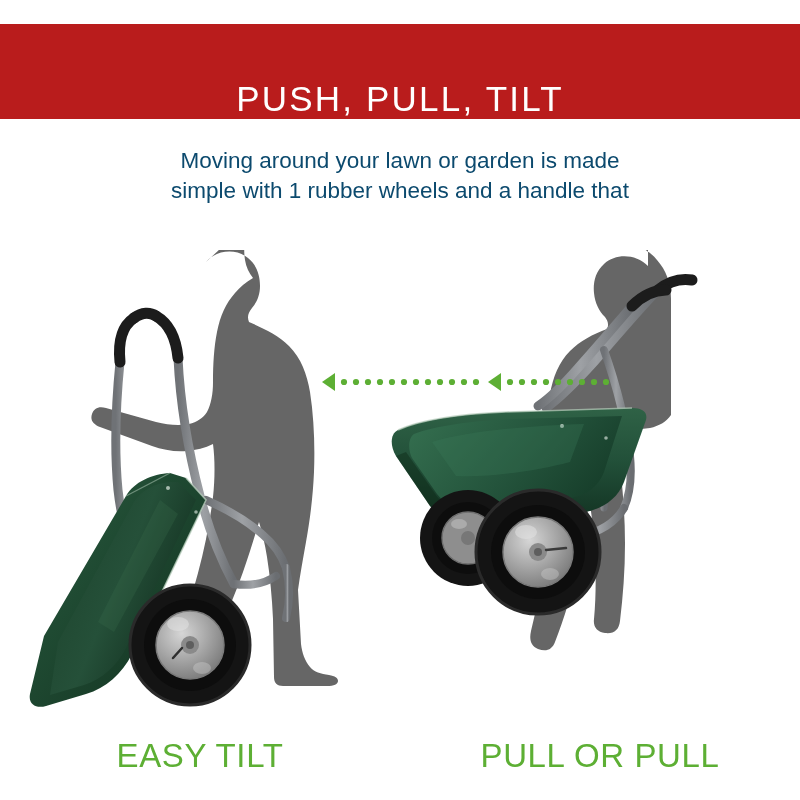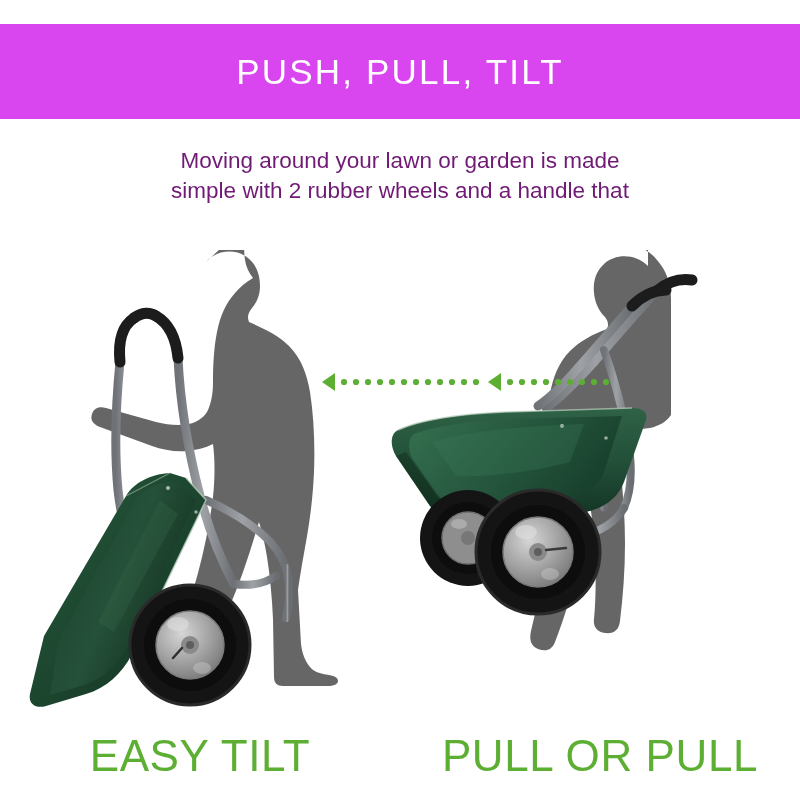--- a/index.html
+++ b/index.html
@@ -15,41 +15,41 @@
     position: relative;
   }
 
   
   .banner {
     position: absolute;
     left: 0;
     top: 24px;
     width: 800px;
     height: 95px;
-    background: #d946ef;
+    background: #b91c1c;
     display: flex;
-    align-items: center;
+    align-items: flex-end;
     justify-content: center;
   }
   .banner-title {
     color: #ffffff;
     font-size: 35px;
     font-weight: 500;
     letter-spacing: 2.2px;
     white-space: nowrap;
   }
 
   
   .subtitle {
     position: absolute;
     left: 0;
     top: 146px;
     width: 800px;
     text-align: center;
-    color: #701a75;
+    color: #0c4a6e;
     font-size: 22.5px;
     line-height: 30px;
     font-weight: 400;
   }
   .subtitle-line { display: block; }
 
   
   .stage {
     position: absolute;
     left: 0;
@@ -80,38 +80,38 @@
 
   
   .caption {
     position: absolute;
     top: 734px;
     height: 44px;
     display: flex;
     align-items: center;
     justify-content: center;
     color: #5daf34;
-    font-size: 44px;
+    font-size: 33px;
     font-weight: 500;
     letter-spacing: 0.6px;
     white-space: nowrap;
   }
   .caption-left  { left: 40px;  width: 320px; }
   .caption-right { left: 440px; width: 320px; }
 </style>
 </head>
 <body>
 
 <div class="banner">
   <div class="banner-title">PUSH, PULL, TILT</div>
 </div>
 
 <div class="subtitle">
   <span class="subtitle-line">Moving around your lawn or garden is made</span>
-  <span class="subtitle-line">simple with 2 rubber wheels and a handle that</span>
+  <span class="subtitle-line">simple with 1 rubber wheels and a handle that</span>
 </div>
 
 <div class="stage">
 
   <div class="panel panel-left">
     <svg viewBox="0 0 360 470" xmlns="http://www.w3.org/2000/svg">
       <defs>
         <linearGradient id="trayTiltGrad" x1="0" y1="0" x2="1" y2="1">
           <stop offset="0%" stop-color="#2d5b41"></stop>
           <stop offset="40%" stop-color="#1f4a32"></stop>

